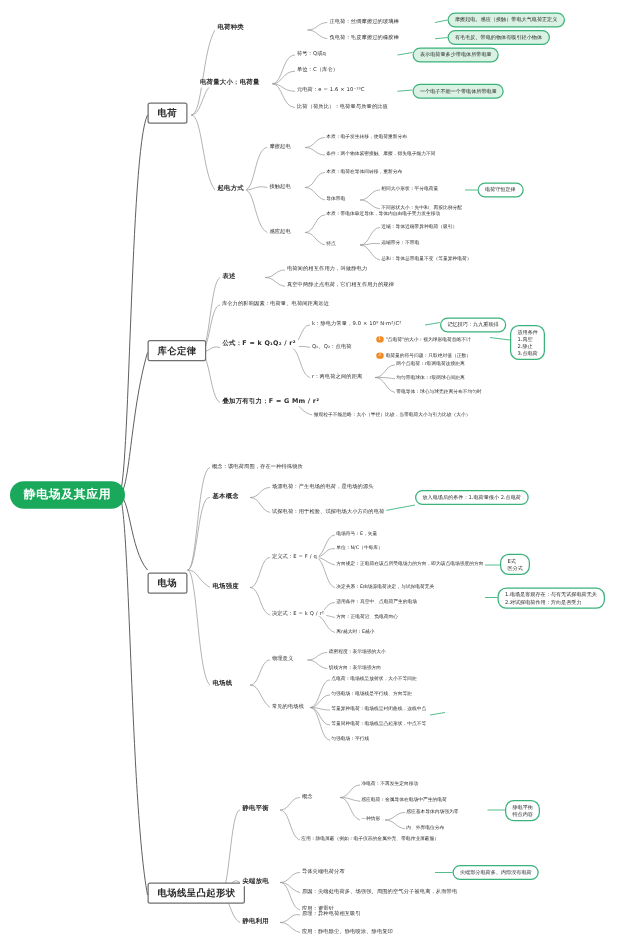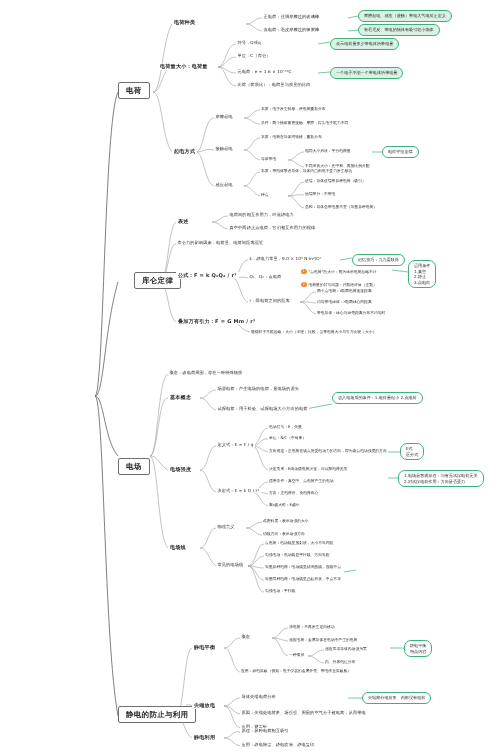--- a/index.html
+++ b/index.html
@@ -202,20 +202,21 @@
       <path d="M392,270 L408,272"></path>
       <path d="M300,410 L332,404"></path>
       <path d="M388,452 L400,452"></path>
       <path d="M388,478 L398,478"></path>
       <path d="M344,572 L356,570"></path>
       <path d="M390,648 L404,648"></path>
       <path d="M348,698 L362,698"></path>
     </g>
   </svg>
 
+  <div class="node root" style="left:8px; top:385px;">静电场及其应用</div>
 
   <div class="node lvl1" style="left:118px; top:82px;">电荷</div>
 
   <div class="node lvl2" style="left:172px; top:19px;">电荷种类</div>
   <div class="node lvl3" style="left:262px; top:14px;">正电荷：丝绸摩擦过的玻璃棒</div>
   <div class="node lvl3" style="left:262px; top:27px;">负电荷：毛皮摩擦过的橡胶棒</div>
   <div class="node note fill" style="left:358px; top:10px;">摩擦起电、感应（接触）带电大气电荷正定义</div>
   <div class="node note fill" style="left:358px; top:24px;">有毛毛反、带电的物体有吸引轻小物体</div>
 
   <div class="node lvl2" style="left:158px; top:63px;">电荷量大小：电荷量</div>
@@ -240,21 +241,21 @@
 
   <div class="node lvl3" style="left:214px; top:182px;">感应起电</div>
   <div class="node lvl4" style="left:260px; top:168px;">本质：带电体靠近导体，导体内自由电子受力发生移动</div>
   <div class="node lvl4" style="left:260px; top:192px;">特点</div>
   <div class="node lvl4" style="left:304px; top:178px;">近端：导体近端带异种电荷（吸引）</div>
   <div class="node lvl4" style="left:304px; top:191px;">远端带分：不带电</div>
   <div class="node lvl4" style="left:304px; top:204px;">总和：导体总带电量不变（等量异种电荷）</div>
 
   <div class="node note pill" style="left:382px; top:146px;">电荷守恒定律</div>
 
-  <div class="node lvl1" style="left:134px; top:272px;">库仑定律</div>
+  <div class="node lvl1" style="left:118px; top:272px;">库仑定律</div>
 
   <div class="node lvl2" style="left:176px; top:218px;">表述</div>
   <div class="node lvl3" style="left:228px; top:212px;">电荷间的相互作用力，叫做静电力</div>
   <div class="node lvl3" style="left:228px; top:225px;">真空中两静止点电荷，它们相互作用力的规律</div>
 
   <div class="node lvl3" style="left:176px; top:240px;">库仑力的影响因素：电荷量、电荷间距离远近</div>
 
   <div class="node lvl2" style="left:176px; top:272px;">公式：F = k Q₁Q₂ / r²</div>
   <div class="node lvl3" style="left:248px; top:256px;">k：静电力常量，9.0 × 10⁹ N·m²/C²</div>
   <div class="node note" style="left:352px; top:254px;">记忆技巧：九九重联排</div>
@@ -311,21 +312,21 @@
   <div class="node lvl4" style="left:262px; top:518px;">疏密程度：表示场强的大小</div>
   <div class="node lvl4" style="left:262px; top:531px;">切线方向：表示场强方向</div>
 
   <div class="node lvl3" style="left:216px; top:562px;">常见的电场线</div>
   <div class="node lvl4" style="left:264px; top:540px;">点电荷：电场线呈放射状，大小不等间距</div>
   <div class="node lvl4" style="left:264px; top:552px;">匀强电场：电场线是平行线、方向等距</div>
   <div class="node lvl4" style="left:264px; top:564px;">等量异种电荷：电场线呈封闭曲线，连线中点</div>
   <div class="node lvl4" style="left:264px; top:576px;">等量同种电荷：电场线呈凸起形状，中点不等</div>
   <div class="node lvl4" style="left:264px; top:588px;">匀强电场：平行线</div>
 
-  <div class="node lvl1" style="left:118px; top:706px;">静电的防止与利用</div>
+  <div class="node lvl1" style="left:118px; top:706px;">电场线呈凸起形状</div>
 
   <div class="node lvl2" style="left:192px; top:644px;">静电平衡</div>
   <div class="node lvl3" style="left:240px; top:634px;">概念</div>
   <div class="node lvl4" style="left:288px; top:624px;">净电荷：不再发生定向移动</div>
   <div class="node lvl4" style="left:288px; top:637px;">感应电荷：金属导体在电场中产生的电荷</div>
   <div class="node lvl4" style="left:288px; top:652px;">一种情形</div>
   <div class="node lvl4" style="left:324px; top:646px;">感应基本导体内场强为零</div>
   <div class="node lvl4" style="left:324px; top:659px;">内、外界电位分布</div>
   <div class="node lvl4" style="left:240px; top:668px;">应用：静电屏蔽（例如：电子仪器的金属外壳、带电作业屏蔽服）</div>
   <div class="node note multi" style="left:404px; top:640px;">静电平衡

